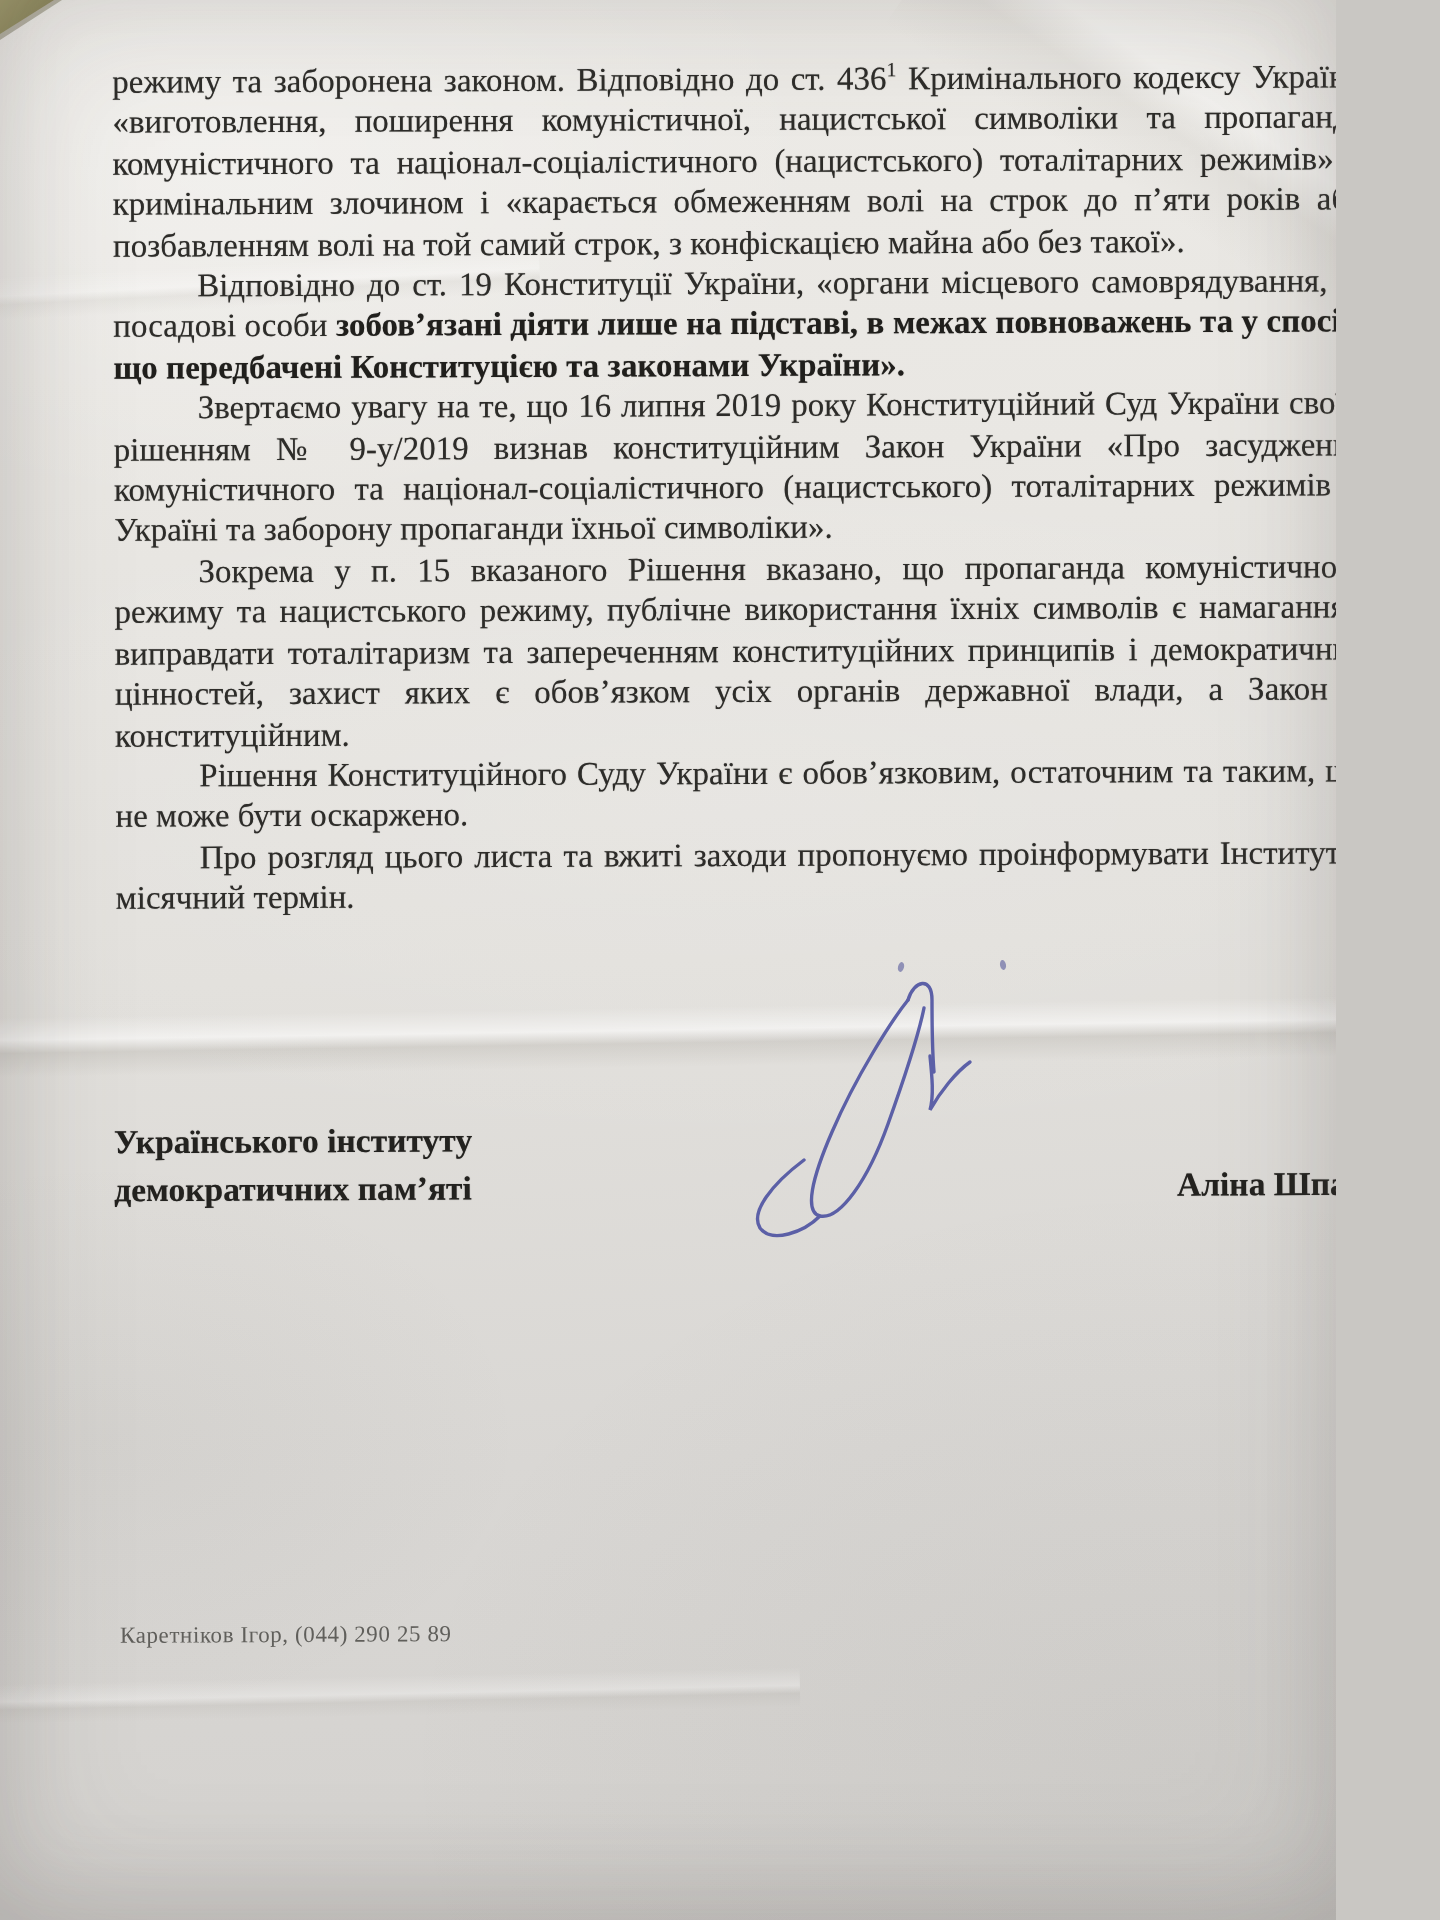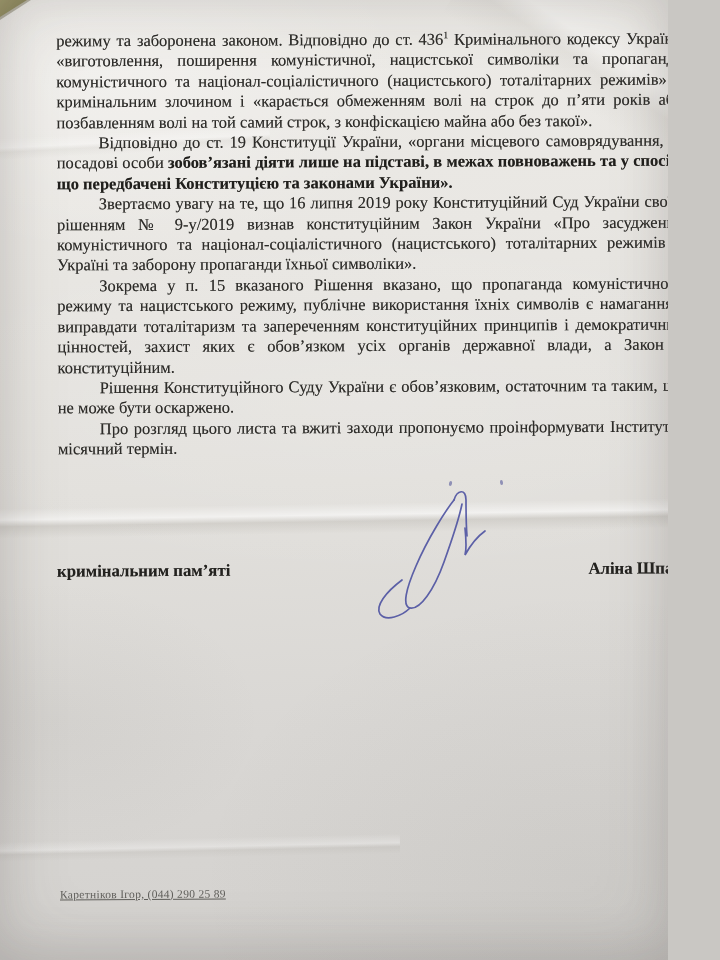--- a/index.html
+++ b/index.html
@@ -67,24 +67,23 @@
   .doc sup{font-size:10px;line-height:0;vertical-align:super;}
   .signoff{
     position:absolute;left:57px;top:558px;width:626px;
     display:flex;justify-content:space-between;align-items:flex-end;
     font-weight:bold;font-size:16.8px;line-height:23.6px;color:#23221f;
     transform:rotate(-0.3deg);
     text-shadow:0 0 0.45px rgba(35,34,31,0.5);
   }
   .sig-svg{position:absolute;left:358px;top:476px;pointer-events:none;}
   .footer-note{
-    position:absolute;left:60px;top:888px;
+    position:absolute;left:60px;top:812px;
     font-size:11.5px;color:#605f5b;letter-spacing:0.3px;
     transform:rotate(-0.3deg);
-    text-decoration:underline;
   }
   .speck{position:absolute;width:3px;height:5px;border-radius:50%;background:rgba(74,79,150,0.55);}
   .speck-a{left:449px;top:481px;transform:rotate(15deg);}
   .speck-b{left:500px;top:480px;transform:rotate(-10deg);}
 </style>
 </head>
 <body>
 
 <div class="photo">
 
@@ -111,21 +110,22 @@
       <path d="M 96 24 C 99 14, 108 12, 108 24 C 108 36, 108 48, 109 60"></path>
       <path d="M 52 132 C 44 140, 28 146, 22 138 C 17 130, 28 116, 44 104"></path>
       <path d="M 107 52 C 108 62, 109 72, 107 79 C 112 70, 120 60, 127 55"></path>
     </g>
   </svg>
   <div class="speck speck-a"></div>
   <div class="speck speck-b"></div>
 
   <div class="signoff">
     <div class="signoff-title">
-      <div>кримінальним пам’яті</div>
+      <div>Українського інституту</div>
+      <div>демократичних пам’яті</div>
     </div>
     <div class="signoff-name">Аліна Шпак</div>
   </div>
 
   <div class="footer-note">Каретніков Ігор, (044) 290 25 89</div>
 
   <div class="vignette"></div>
 </div>
 
 </body></html>

